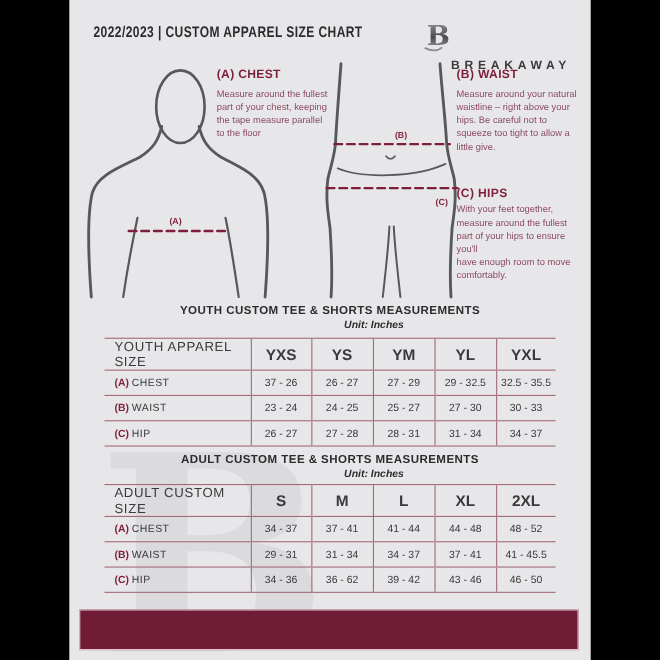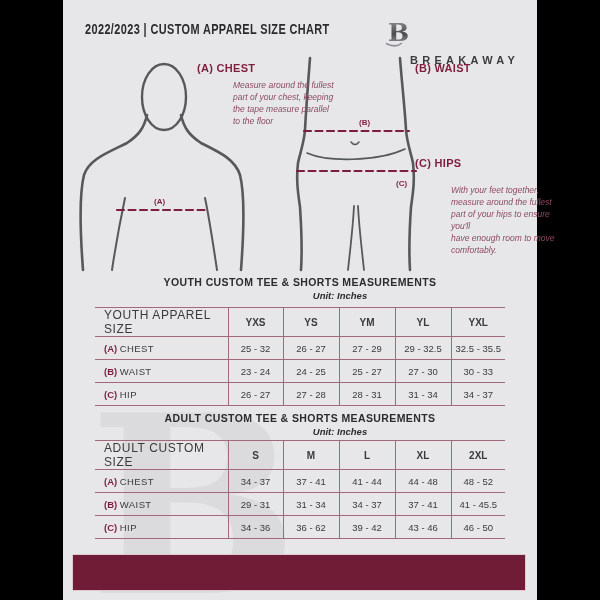--- a/index.html
+++ b/index.html
@@ -18,23 +18,22 @@
   }
   .hdr-title span{display:inline-block;transform:scaleX(.78);transform-origin:left center;}
   .brand{
     left:347px;top:26px;color:#3b3b3d;font-weight:bold;font-size:11px;
     letter-spacing:4.3px;white-space:nowrap;margin-top:28px;
   }
   .logo{left:318px;top:18px;width:27px;height:30px;}
   
   .instr-h{color:#7e1e3d;font-weight:bold;font-size:11px;letter-spacing:.3px;}
   .instr-body{
-    color:#8c4a62;font-size:8.5px;font-style:italic;line-height:1.42;
+    color:#8c4a62;font-size:8.5px;line-height:1.42;
     white-space:pre-line;
-    margin-left:36px;
   }
   
   .fig{overflow:visible;}
   .fig path,.fig ellipse{fill:none;stroke:#57585a;stroke-linecap:round;}
   .dash{stroke:#7e1e3d !important;stroke-width:2.2;stroke-dasharray:7 4.5;}
   .figlabel{fill:#7e1e3d;font-weight:bold;font-size:8px;font-family:"Liberation Sans",sans-serif;}
   
   .sect-title{
     left:0;width:474px;text-align:center;color:#2c2c2e;font-weight:bold;
     font-size:10.5px;letter-spacing:.4px;
@@ -47,21 +46,21 @@
   table.size{
     position:absolute;left:32px;width:410px;border-collapse:collapse;table-layout:fixed;
   }
   table.size td{
     height:22px;padding:0;border-top:1px solid #a26a79;
     font-size:9.5px;color:#3a3a3c;text-align:center;vertical-align:middle;
   }
   table.size tr:last-child td{border-bottom:1px solid #a26a79;}
   table.size td + td{border-left:1px solid #a26a79;}
   table.size td.lbl{text-align:left;padding-left:9px;}
-  table.size tr.hd td{font-weight:bold;font-size:10px;}
+  table.size tr.hd td{font-weight:bold;font-size:14px;}
   table.size tr.hd td.lbl{font-weight:normal;font-size:12px;letter-spacing:.6px;color:#3a3a3c;}
   .rowkey{color:#7e1e3d;font-weight:bold;}
   .rowlbl{color:#3a3a3c;letter-spacing:.4px;}
   
   .watermark{
     left:26px;top:382px;font-family:"DejaVu Serif",serif;font-weight:bold;
     font-size:248px;line-height:1;color:rgba(158,158,166,.16);pointer-events:none;
   }
   .footer-bar{
     left:9px;top:554px;width:454px;height:37px;background:#711c36;
@@ -110,22 +109,23 @@
     <path class="dash" d="M 12 76 L 117 76"></path>
     <text class="figlabel" x="67" y="70">(B)</text>
     <path class="dash" d="M 5 116 L 124 116"></path>
     <text class="figlabel" x="104" y="131">(C)</text>
   </svg>
 
   <div class="abs instr-h" style="left:134px;top:62px;">(A) CHEST</div>
   <div class="abs instr-body" style="left:134px;top:79px;width:102px;">Measure around the fullest part of your chest, keeping the tape measure parallel to the floor</div>
 
   <div class="abs instr-h" style="left:352px;top:62px;">(B) WAIST</div>
-
-  <div class="abs instr-h" style="left:352px;top:157px;">(C) HIPS</div>
+  <div class="abs instr-body" style="left:352px;top:79px;width:110px;">Measure around your natural waistline – right above your hips. Be careful not to squeeze too tight to allow a little give.</div>
+
+  <div class="abs instr-h" style="left:352px;top:170px;">(C) HIPS</div>
   <div class="abs sect-title" style="top:276px;">YOUTH CUSTOM TEE &amp; SHORTS MEASUREMENTS</div>
 
   <div class="abs instr-body" style="left:352px;top:184px;width:110px;">With your feet together, measure around the fullest part of your hips to ensure you'll
 have enough room to move comfortably.</div>
   <div class="abs sect-unit" style="top:290px;">Unit: Inches</div>
 
   <table class="size" style="top:307px;">
     <colgroup>
         <col style="width:133px">
         <col style="width:55px">
@@ -138,21 +138,21 @@
         <tr class="hd">
       <td class="lbl">YOUTH APPAREL SIZE</td>
       <td>YXS</td>
       <td>YS</td>
       <td>YM</td>
       <td>YL</td>
       <td>YXL</td>
     </tr>
     <tr>
       <td class="lbl"><span class="rowkey">(A)</span> <span class="rowlbl">CHEST</span></td>
-      <td>25 - 32</td>
+      <td>37 - 26</td>
       <td>26 - 27</td>
       <td>27 - 29</td>
       <td>29 - 32.5</td>
       <td>32.5 - 35.5</td>
     </tr>
     <tr>
       <td class="lbl"><span class="rowkey">(B)</span> <span class="rowlbl">WAIST</span></td>
       <td>23 - 24</td>
       <td>24 - 25</td>
       <td>25 - 27</td>

